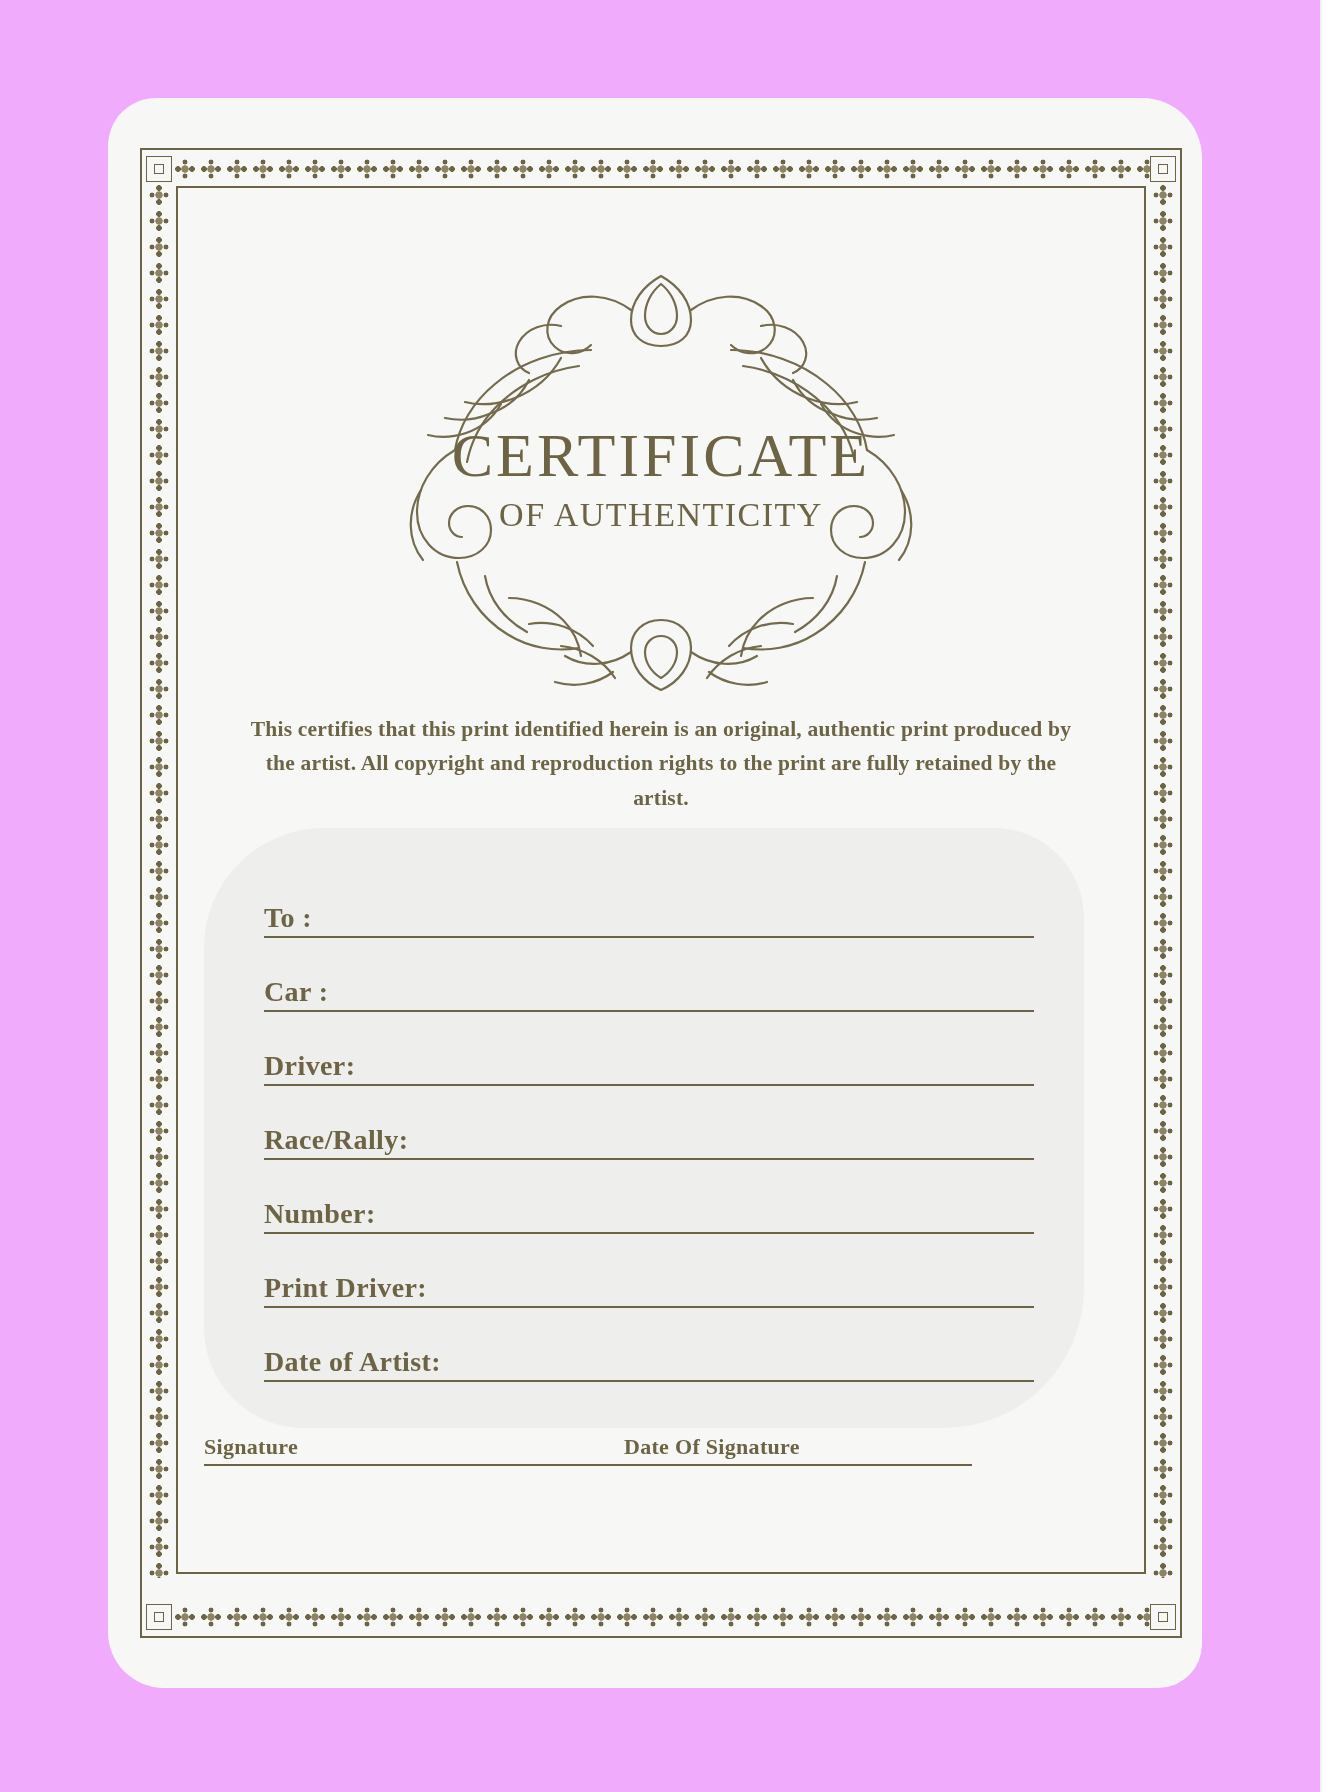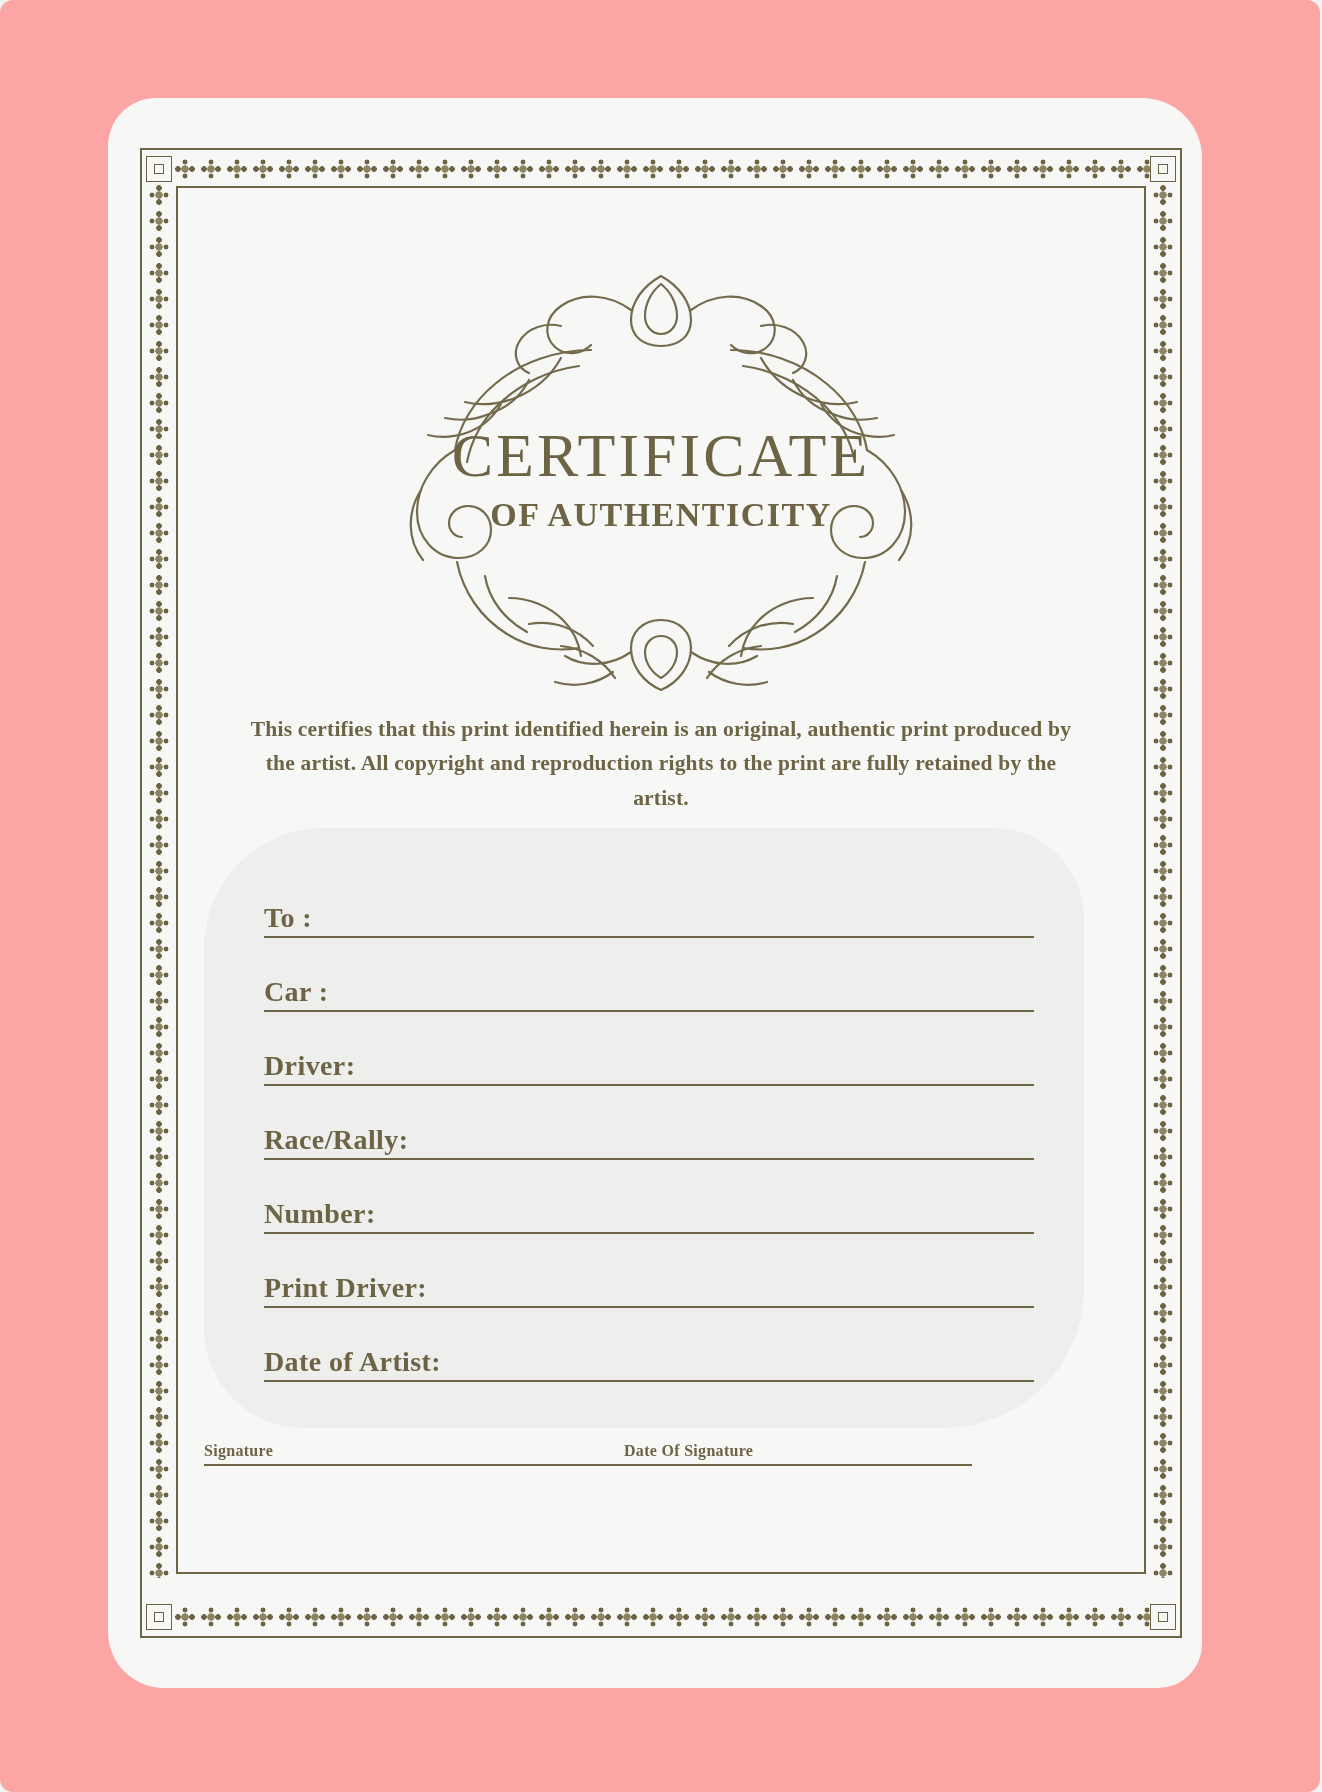--- a/index.html
+++ b/index.html
@@ -12,23 +12,22 @@
     height: 1792px;
     font-family: "Liberation Serif", serif;
     -webkit-font-smoothing: antialiased;
   }
 
   .page {
     position: absolute;
     left: 0; top: 0;
     width: 1320px;
     height: 1792px;
-    background: #fca5a5;
+    background: #f0abfc;
     overflow: hidden;
-    border-radius: 13px;
   }
 
   
   .paper-blob {
     position: absolute;
     left: 108px;
     top: 98px;
     width: 1094px;
     height: 1590px;
     background: #f7f7f6;
@@ -140,21 +139,21 @@
     line-height: 1;
     margin: 0;
     font-weight: 400;
   }
   .subtitle {
     font-family: "Liberation Serif", serif;
     font-size: 34px;
     letter-spacing: 1.5px;
     color: #6d6445;
     margin: 10px 0 0 0;
-    font-weight: 700;
+    font-weight: 400;
   }
 
   .statement {
     position: absolute;
     left: 52px;
     right: 52px;
     top: 516px;
     text-align: center;
     color: #6d6445;
     font-family: Liberation Serif, serif;
@@ -231,21 +230,21 @@
   .sig-block {
     position: absolute;
     bottom: 0;
   }
   .sig-left { left: 0; width: 420px; }
   .sig-right { left: 420px; width: 360px; }
   .sig-label {
     color: #6d6445;
     font-family: "Liberation Serif", serif;
     font-weight: bold;
-    font-size: 16px;
+    font-size: 22px;
     letter-spacing: 0.3px;
     margin-bottom: 6px;
   }
   .sig-line {
     position: absolute;
     left: 0;
     bottom: 0;
     width: 768px;
     border-bottom: 2px solid #6d6445;
   }

